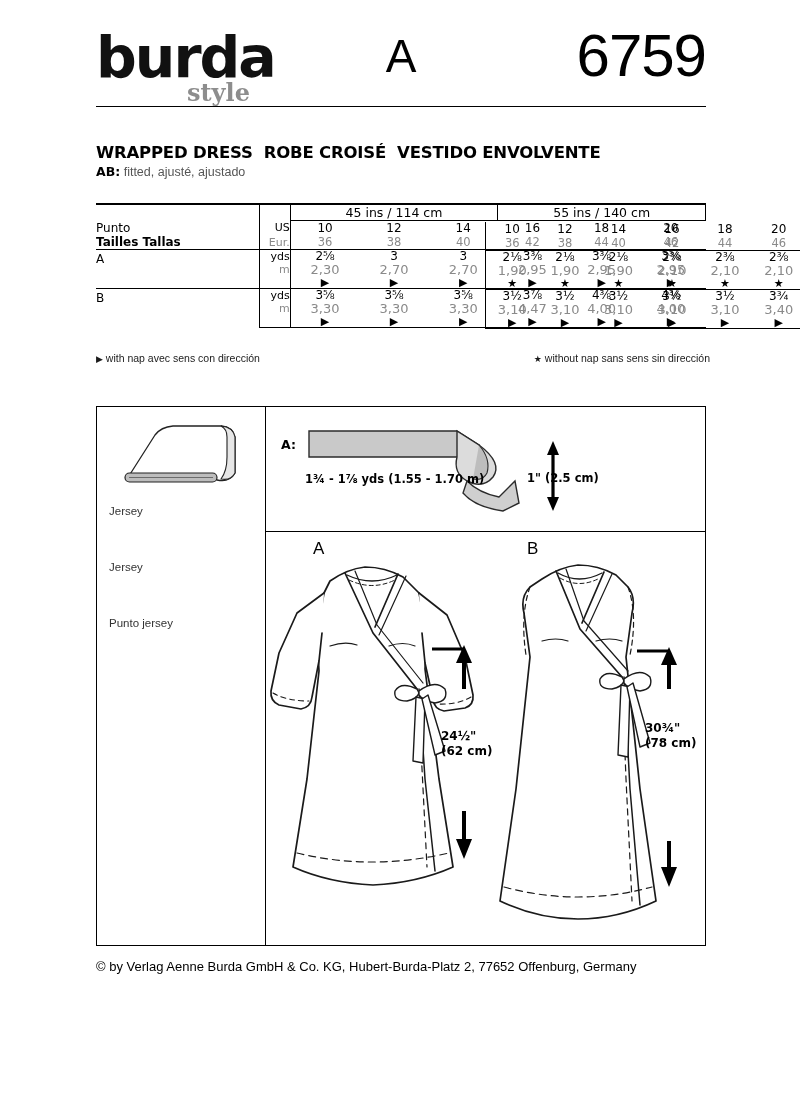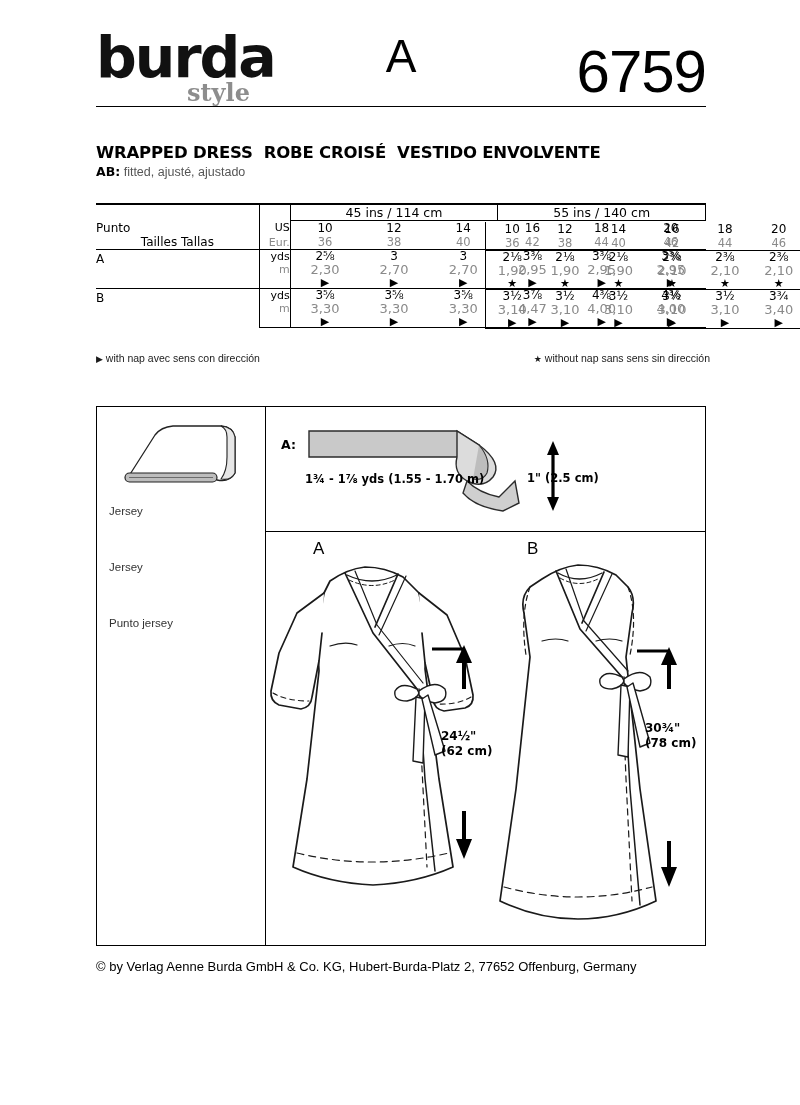--- a/index.html
+++ b/index.html
@@ -31,21 +31,20 @@
     position: absolute; left: 0; top: 0; width: 610px;
     text-align: center;
     font-family: "Liberation Sans", sans-serif;
     font-size: 46px; line-height: 56px; font-weight: normal;
   }
   .pattern-number {
     position: absolute; right: 0; top: -4px;
     font-family: "Liberation Sans", sans-serif;
     font-size: 60px; line-height: 64px; font-weight: normal;
     letter-spacing: -1px;
-    margin-top: 16px;
   }
   .header-rule {
     position: absolute; left: 0; top: 78px; width: 610px;
     border-top: 1.6px solid #000;
   }
 
   
   .titles { position: absolute; left: 96px; top: 143px; width: 610px; }
   .title-main {
     font-family: "DejaVu Sans", sans-serif;
@@ -63,21 +62,21 @@
   .row-top td { border-top: 2.4px solid #000; }
   .hdr-width {
     text-align: center; font-family: "DejaVu Sans", sans-serif;
     font-size: 12.5px; font-weight: bold; padding: 2px 0 2px 0;
     border-bottom: 1.2px solid #000;
   }
   .cell-label {
     font-family: "DejaVu Sans", sans-serif; font-size: 12px; font-weight: bold;
     padding-left: 4px; text-align: left;
   }
-  .cell-label .sub { display: block; font-weight: normal; text-align: center; }
+  .cell-label .sub { display: block; font-weight: bold; }
   .unit {
     font-family: "DejaVu Sans", sans-serif; font-size: 11px; font-weight: bold;
     text-align: right; padding-right: 3px;
   }
   .size-us {
     font-family: "DejaVu Sans", sans-serif; font-size: 12px; font-weight: bold;
     text-align: center;
   }
   .size-eur {
     font-family: "DejaVu Sans", sans-serif; font-size: 11.5px;

